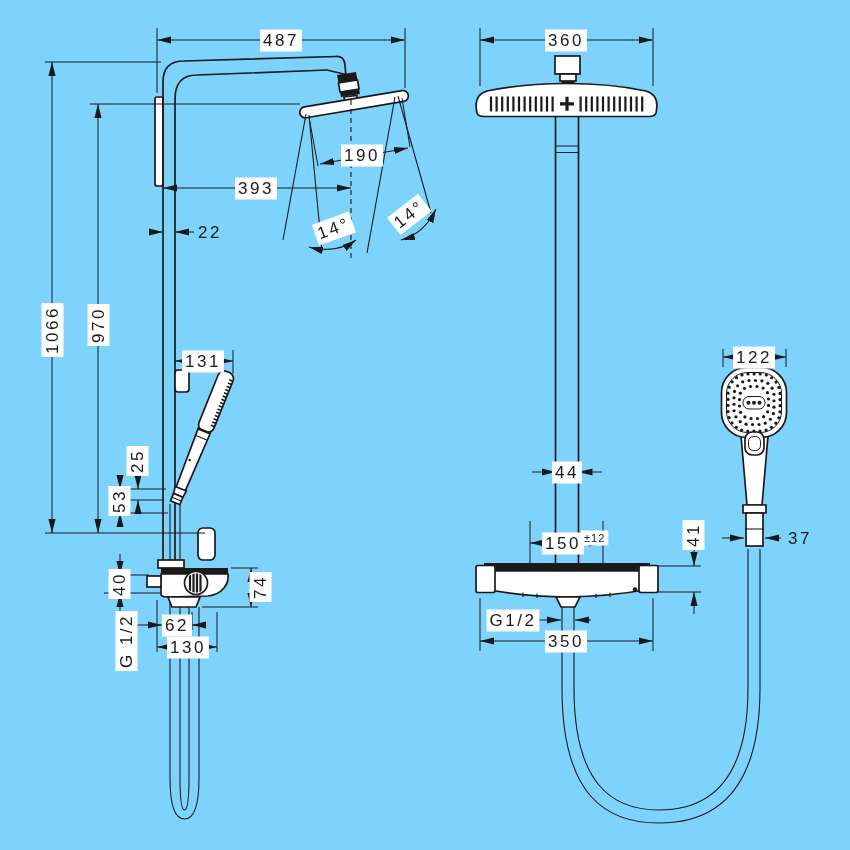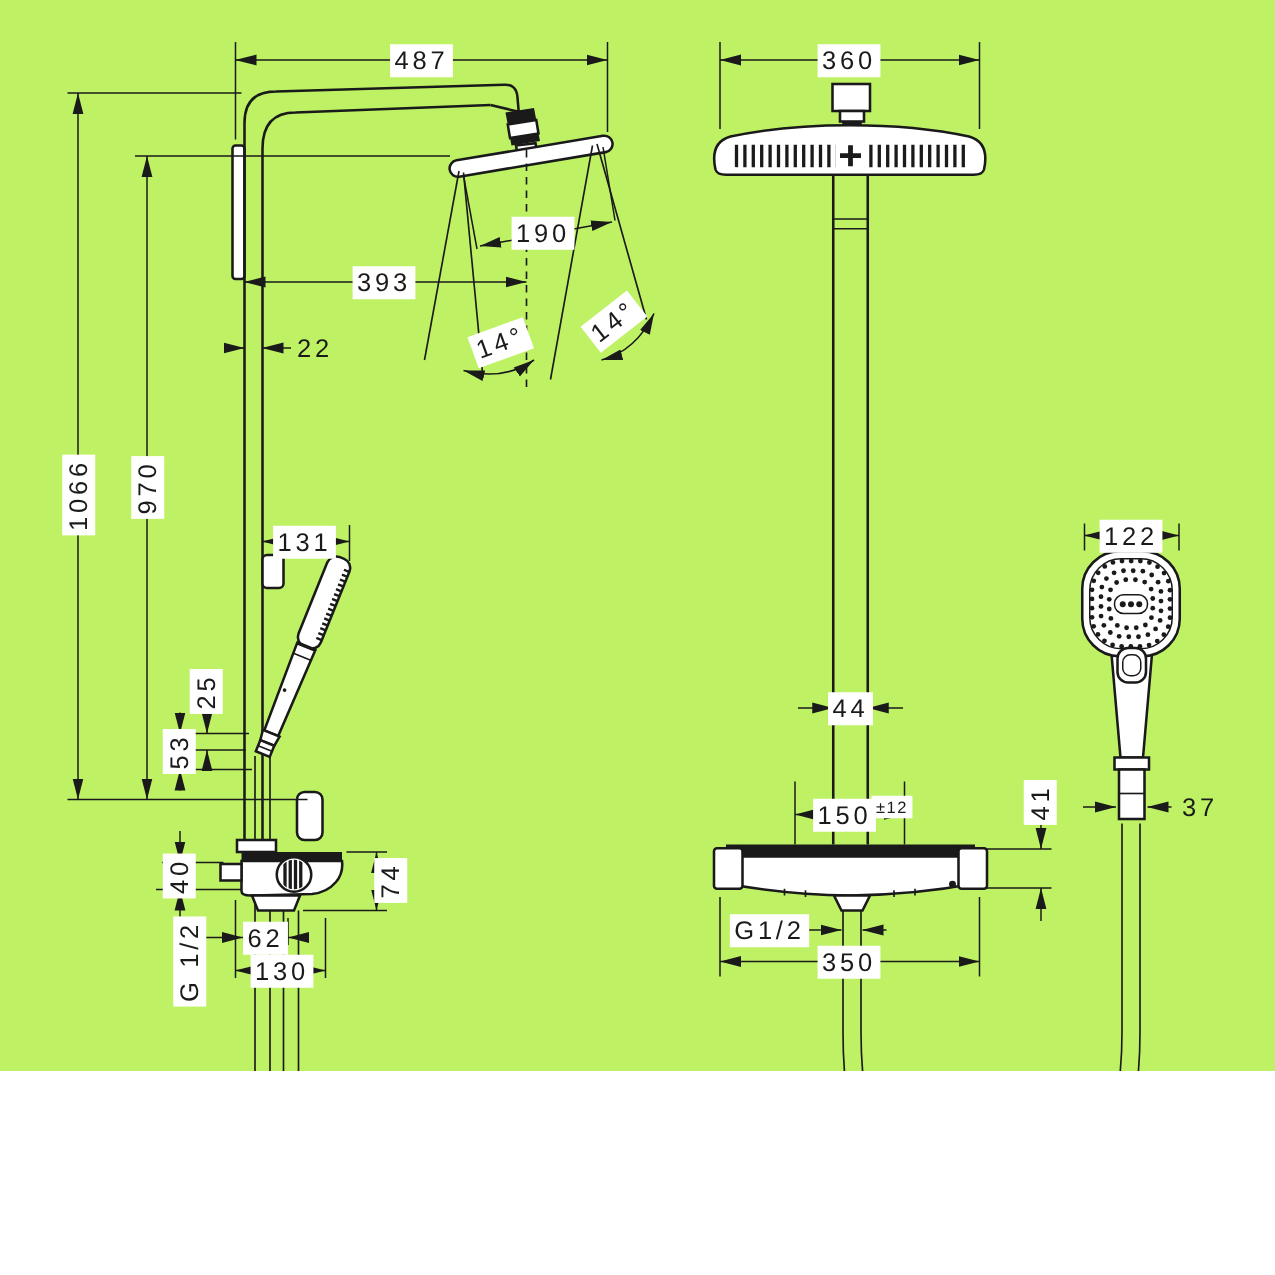--- a/index.html
+++ b/index.html
@@ -1,16 +1,16 @@
 <!DOCTYPE html>
 <html><head>
 <meta charset="utf-8">
 <style>
   html,body{margin:0;padding:0;background:#fff;}
-  .stage{width:850px;height:714px;background:#bef264;position:relative;font-family:"Liberation Sans",sans-serif;}
+  .stage{width:850px;height:850px;background:#7dd3fc;position:relative;font-family:"Liberation Sans",sans-serif;}
   svg{display:block;}
   .ln{stroke:#1a1a1a;stroke-width:1.1;fill:none;}
   .out{stroke:#1a1a1a;stroke-width:1.7;fill:none;}
   .outf{stroke:#1a1a1a;stroke-width:1.7;fill:#ffffff;}
   .blk{fill:#1a1a1a;stroke:none;}
   .thin{stroke:#1a1a1a;stroke-width:1.0;fill:none;}
   .dash{stroke:#1a1a1a;stroke-width:1.1;fill:none;stroke-dasharray:5 4;}
   text.dt{font-size:17px;letter-spacing:2.5px;fill:#1a1a1a;text-anchor:middle;}
   text.sup{font-size:11px;letter-spacing:1px;fill:#1a1a1a;text-anchor:start;}
   .hatch{stroke:#1a1a1a;stroke-width:2.2;fill:none;}

